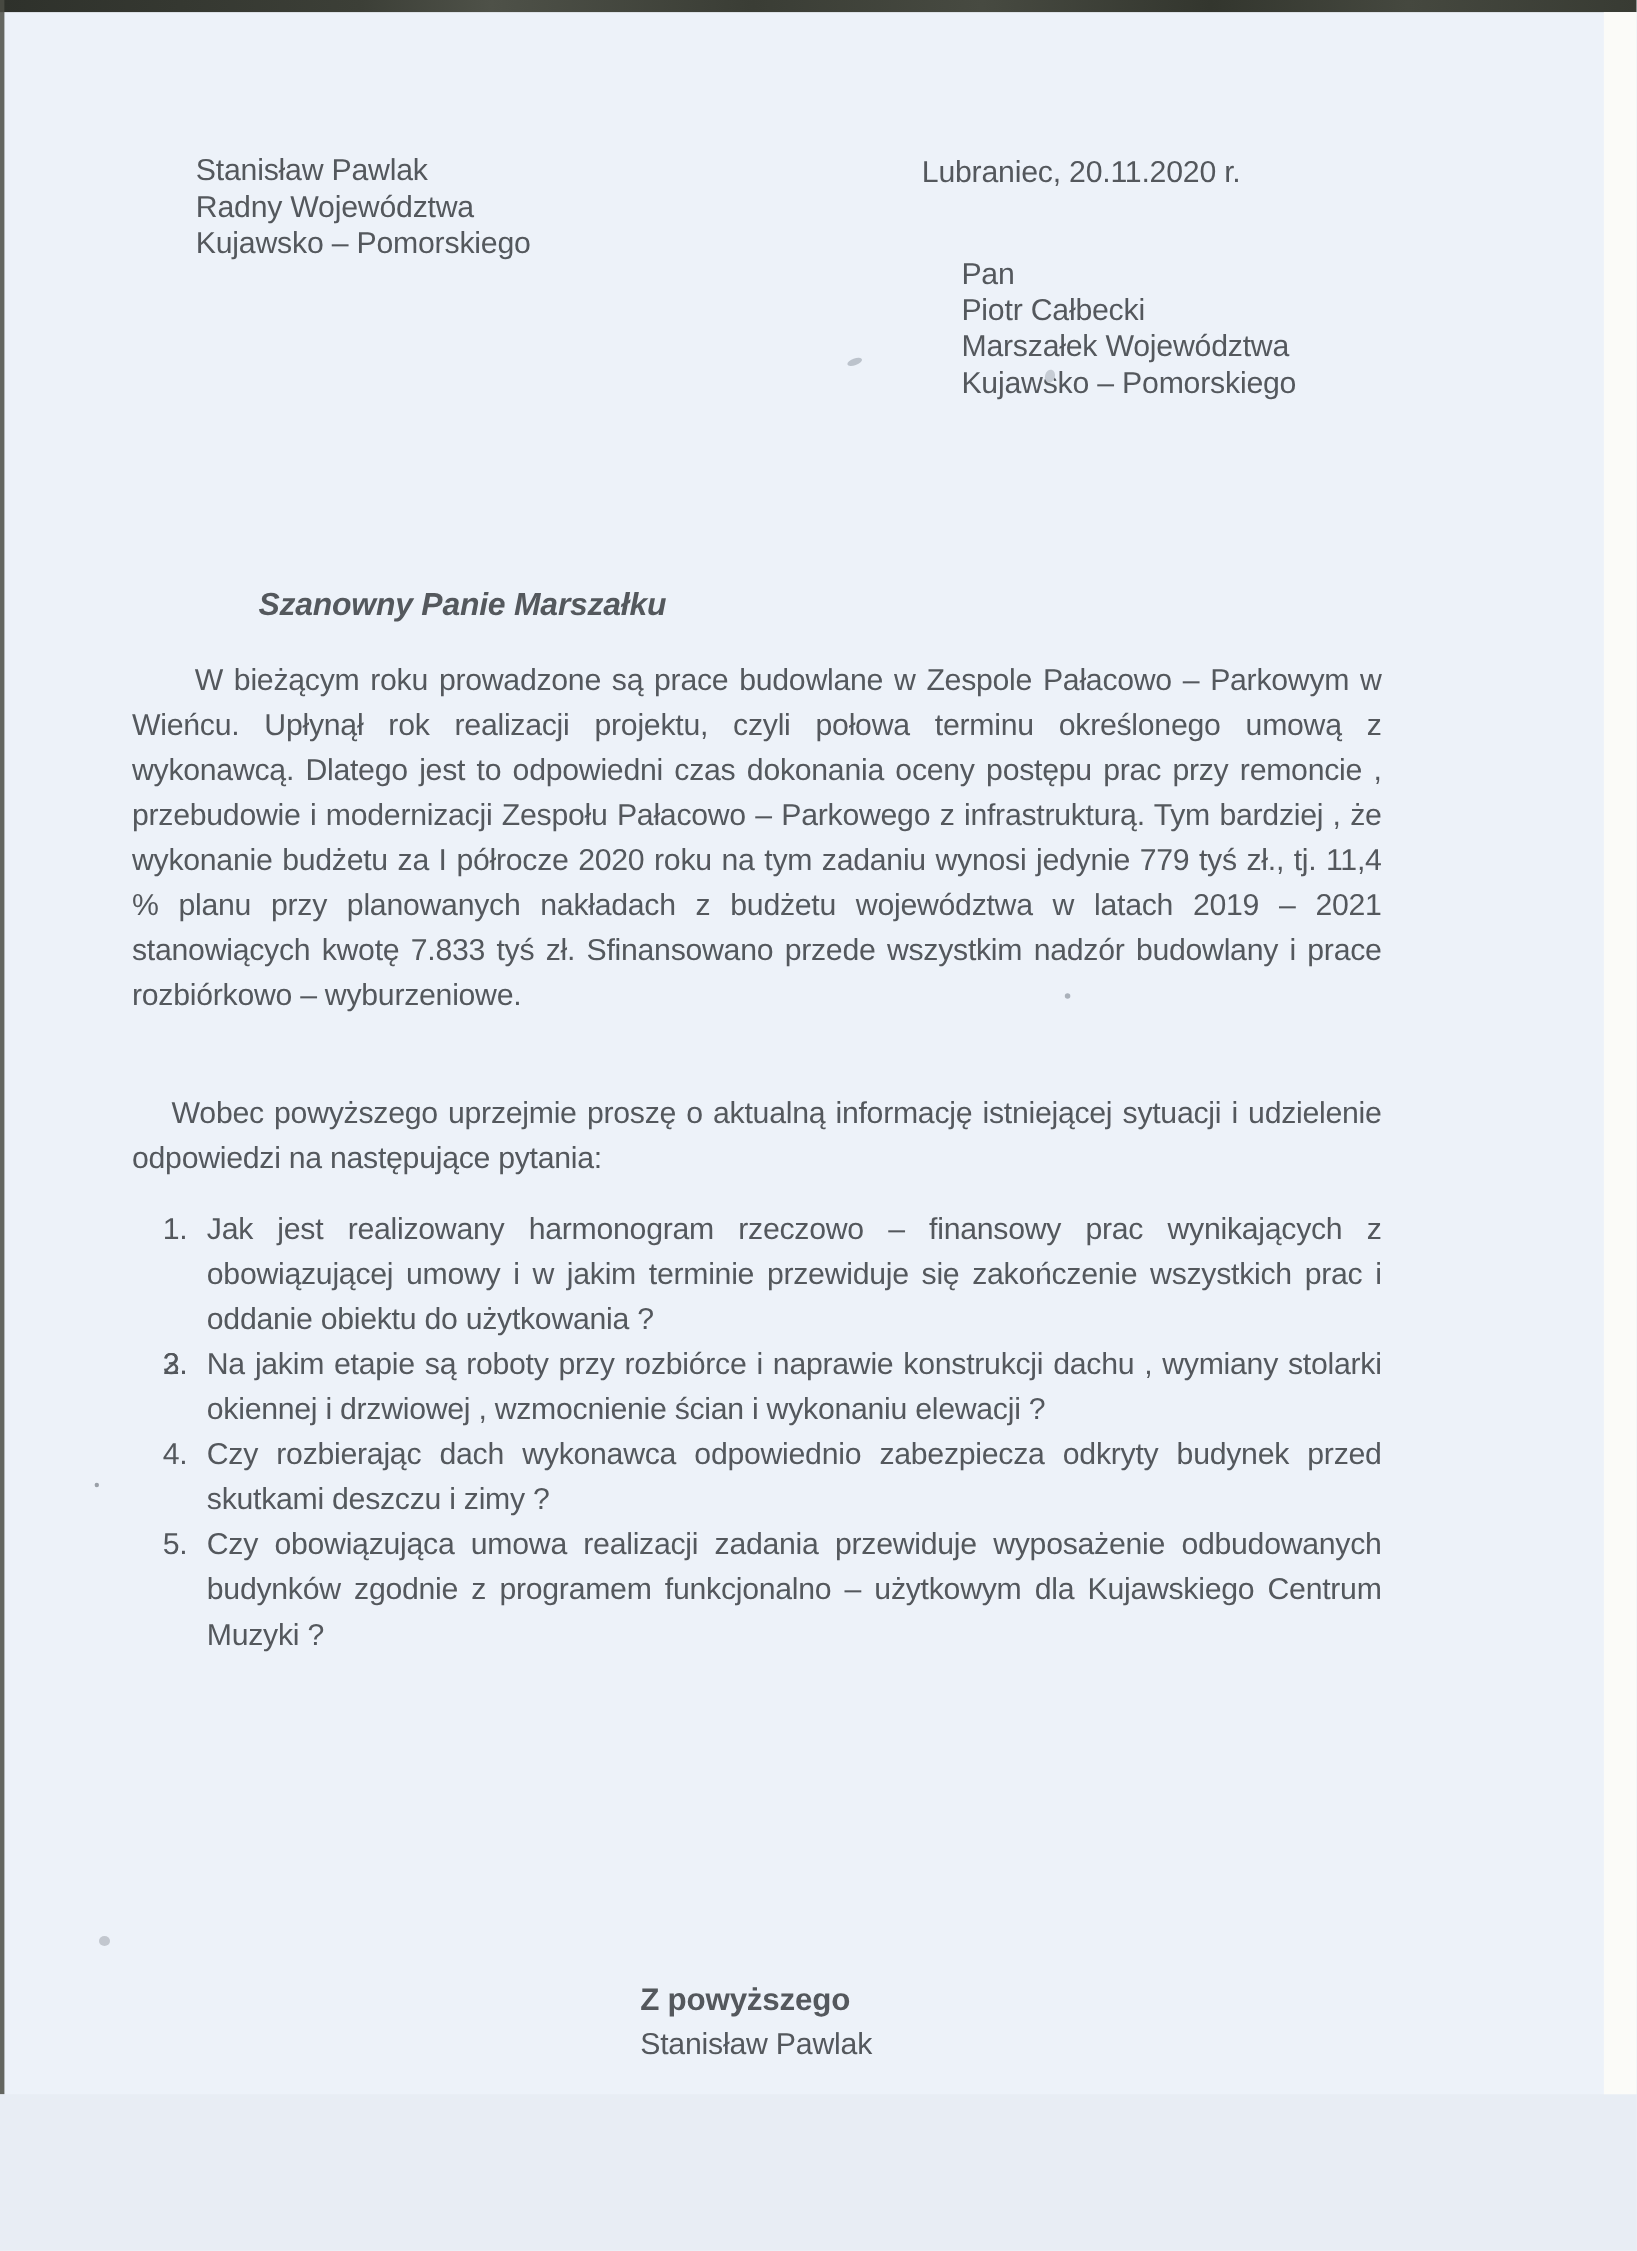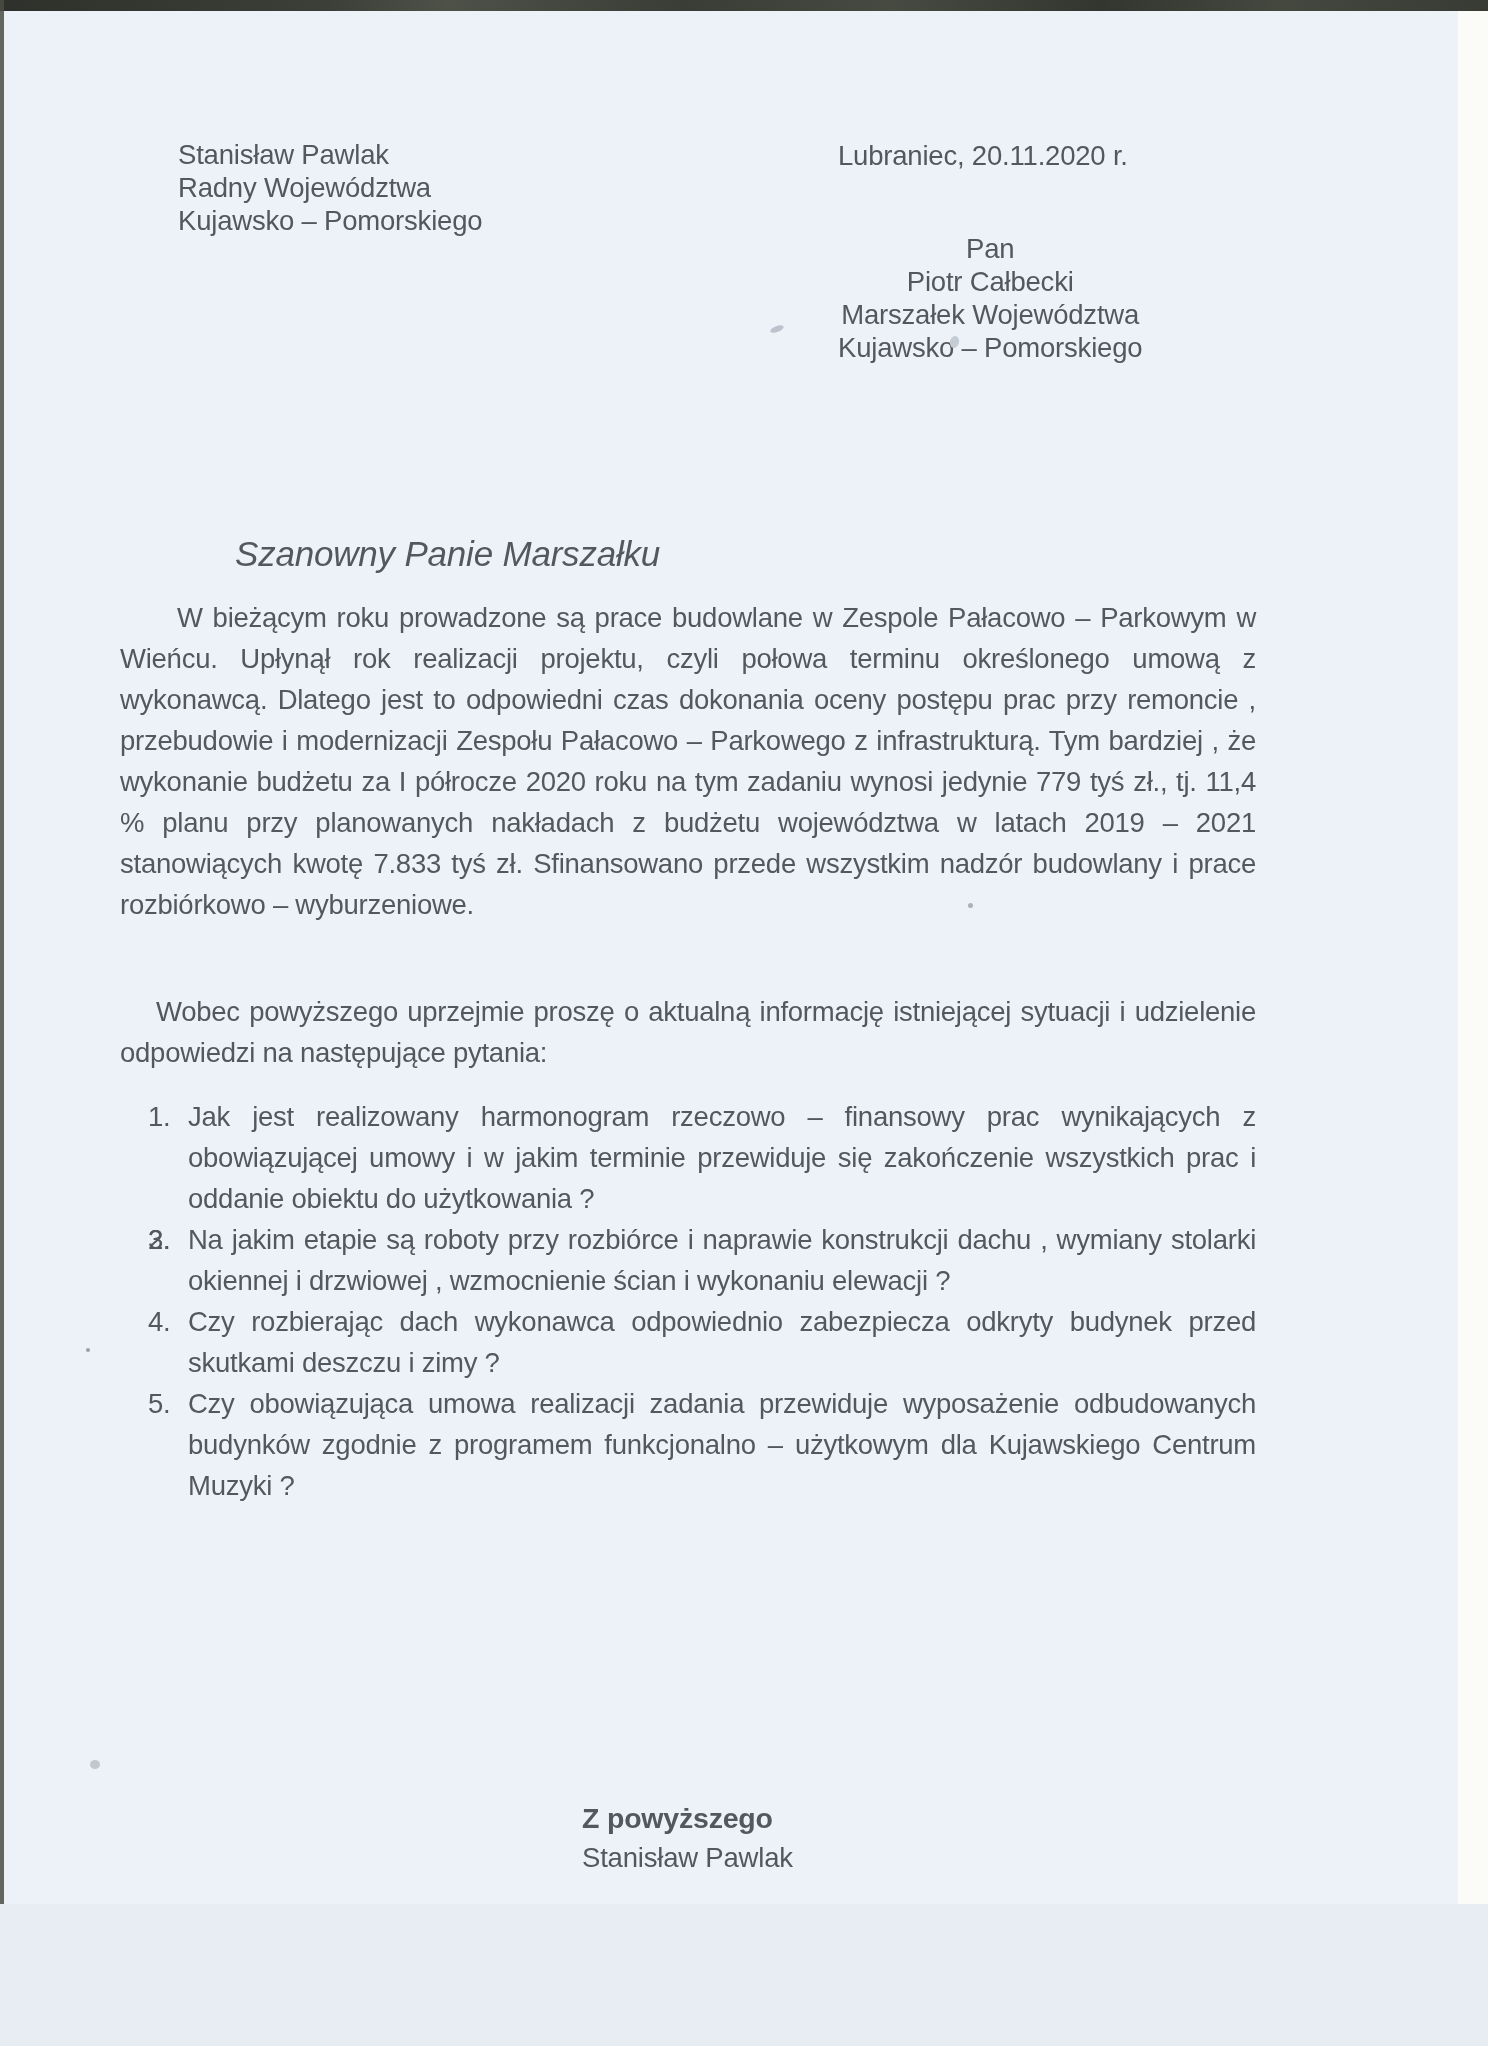--- a/index.html
+++ b/index.html
@@ -51,30 +51,29 @@
   .sender-block div, .recipient-block div { line-height: 33px; font-size: 27.5px; letter-spacing: -0.2px; }
   .dateline {
     position: absolute;
     left: 838px;
     top: 140px;
     font-size: 27.5px;
     letter-spacing: -0.2px;
   }
   .recipient-block {
     position: absolute;
-    left: 838px;
+    left: 874px;
     top: 232px;
-    text-align: center;
   }
   .salutation {
     position: absolute;
     left: 235px;
     top: 534px;
-    font-size: 35px;
-    font-weight: normal;
+    font-size: 29px;
+    font-weight: bold;
     font-style: italic;
     letter-spacing: -0.2px;
   }
   .bodyblock {
     position: absolute;
     left: 120px;
     width: 1136px;
     font-size: 27.5px;
     letter-spacing: -0.25px;
     line-height: 41px;

